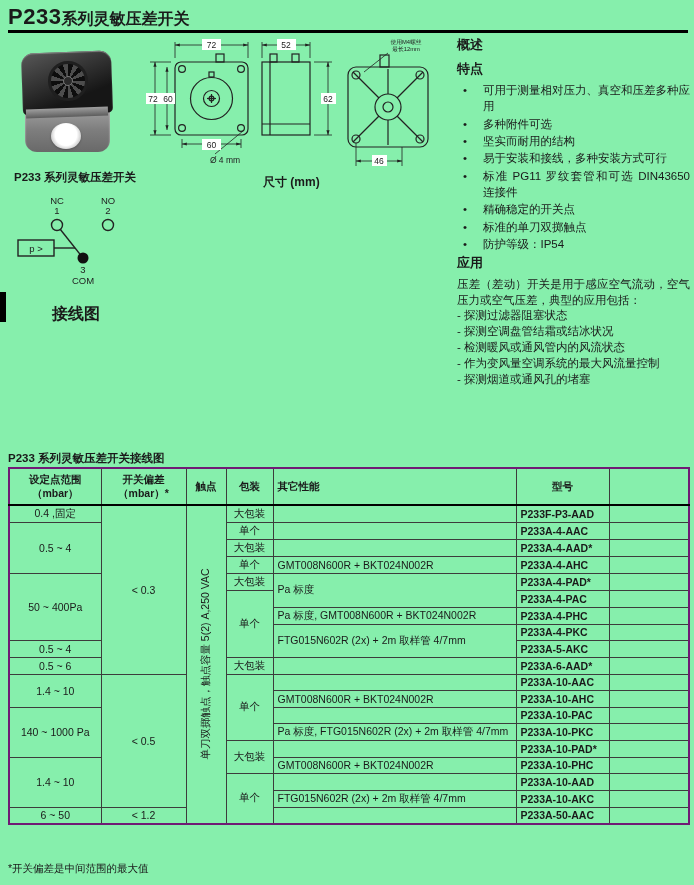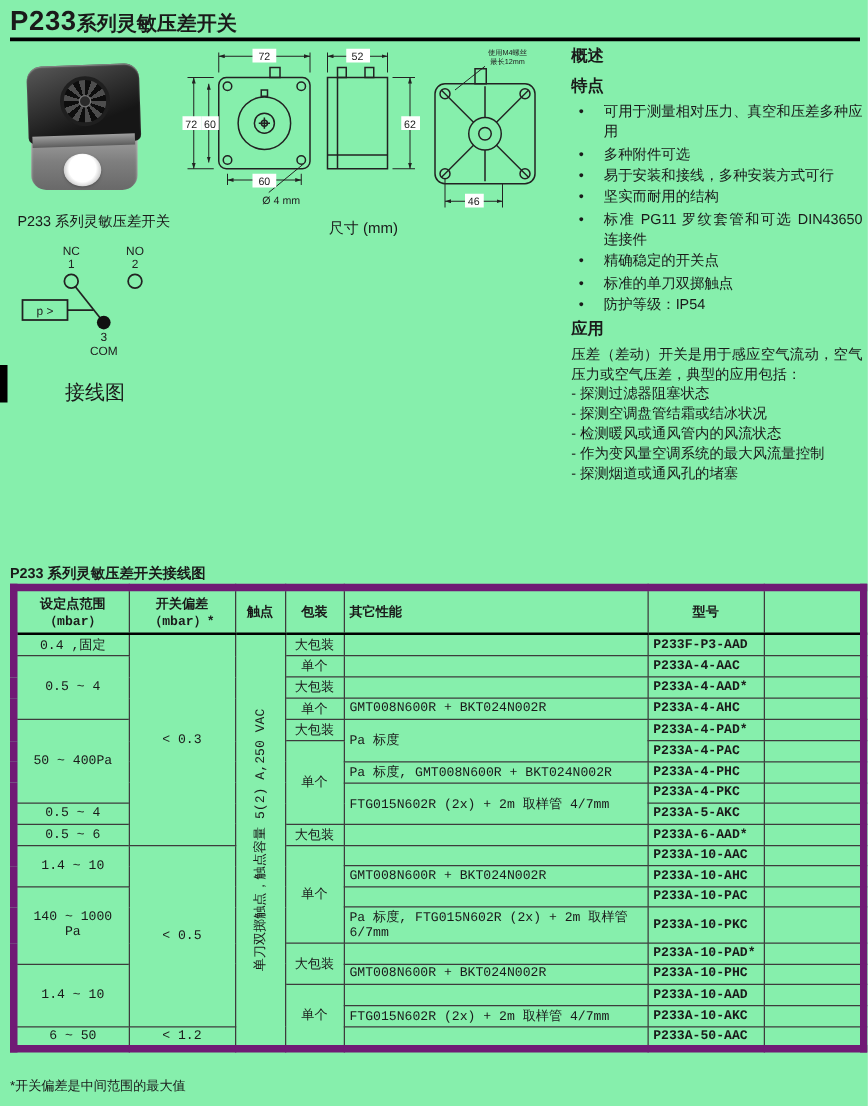--- a/index.html
+++ b/index.html
@@ -13,21 +13,21 @@
   .title-rule { position:absolute; left:8px; top:30px; width:680px; height:3px; background:#000; }
 
   
   .photo { position:absolute; left:22px; top:50px; width:92px; height:106px; }
   .photo .body { position:absolute; left:3px; top:46px; width:85px; height:56px; background:linear-gradient(180deg,#b4b4b4,#7e7e7e 60%,#696969); border-radius:6px 6px 12px 12px; box-shadow:inset 0 2px 2px #d8d8d8; }
   .photo .cover { position:absolute; left:0; top:2px; width:90px; height:62px; background:linear-gradient(160deg,#585858,#161616 70%); border-radius:12px 12px 5px 5px; transform:rotate(-2deg); box-shadow:inset 0 1px 1px #888; }
   .photo .dial { position:absolute; left:26px; top:11px; width:40px; height:40px; border-radius:50%; background:repeating-conic-gradient(#0d0d0d 0 18deg,#4d4d4d 18deg 36deg); border:3px solid #1f1f1f; }
   .photo .dial-center { position:absolute; left:41px; top:26px; width:10px; height:10px; border-radius:50%; background:#2a2a2a; border:1px solid #777; }
   .photo .strip { position:absolute; left:4px; top:58px; width:82px; height:9px; background:linear-gradient(180deg,#9f9f9f,#5c5c5c); transform:rotate(-2deg); }
   .photo .port { position:absolute; left:29px; top:73px; width:30px; height:26px; border-radius:50%; background:radial-gradient(circle at 50% 45%,#ffffff 52%,#d9d9d9 68%,#9c9c9c); box-shadow:0 1px 2px #555; }
-  .caption { position:absolute; font-weight:normal; font-size:11.5px; }
+  .caption { position:absolute; font-weight:bold; font-size:11.5px; }
   .photo-caption { left:14px; top:170px; }
   .dims-caption  { left:263px; top:174px; font-size:12px; }
   .wiring-caption{ left:52px;  top:304px; font-size:16px; }
 
   
   svg text { font-family:"Liberation Sans","DejaVu Sans",sans-serif; fill:#222; }
   .dim-t { font-size:8.5px; text-anchor:middle; }
   .note-t { font-size:5.8px; text-anchor:middle; }
   .wire-t { font-size:9.5px; text-anchor:middle; }
   .drawing { position:absolute; }
@@ -38,21 +38,21 @@
   .para { text-align:justify; }
   ul.features { list-style:none; margin:1px 0 2px; }
   ul.features li { position:relative; padding-left:26px; margin-bottom:1px; text-align:justify; }
   ul.features li::before { content:"\2022"; position:absolute; left:6px; top:0; }
   .dash-list div { line-height:1.38; }
 
   .edge-mark { position:absolute; left:0; top:292px; width:6px; height:30px; background:#000; }
 
   
   .table-label { position:absolute; left:8px; top:451px; font-weight:bold; font-size:11.5px; }
-  table.sel { position:absolute; left:8px; top:467px; width:680px; border-collapse:collapse; table-layout:fixed; font-size:10.5px; border:6px solid #701a75;font-family:Liberation Mono, monospace; }
+  table.sel { position:absolute; left:8px; top:467px; width:680px; border-collapse:collapse; table-layout:fixed; font-size:10.5px; border:2px solid #701a75; }
   .sel th, .sel td { border:1px solid #3c3c3c; padding:1px 4px; overflow:hidden; }
   .sel th { font-weight:bold; text-align:center; white-space:pre-line; height:37px; vertical-align:middle; }
   .sel th.h-perf { text-align:left; }
   .sel thead th { border-bottom:2px solid #000; }
   .sel td { height:16.5px; vertical-align:middle; }
   .c { text-align:center; }
   .model { font-weight:bold; }
   td.contacts { position:relative; }
   td.contacts .vtext { position:absolute; top:50%; left:50%; transform:translate(-50%,-50%) rotate(-90deg); white-space:nowrap; font-size:10.5px; }
   .footnote { position:absolute; left:8px; top:862px; font-size:10.5px; }
@@ -185,22 +185,22 @@
   </svg>
   <div class="caption wiring-caption">接线图</div>
   <div class="edge-mark"></div>
 
   <div class="right-col">
     <div class="sec-h">概述</div>
     <div class="sec-h" style="margin-top:6px;">特点</div>
     <ul class="features">
       <li>可用于测量相对压力、真空和压差多种应用</li>
       <li>多种附件可选</li>
+      <li>坚实而耐用的结构</li>
       <li>易于安装和接线，多种安装方式可行</li>
-      <li>坚实而耐用的结构</li>
       <li>标准 PG11 罗纹套管和可选 DIN43650 连接件</li>
       <li>精确稳定的开关点</li>
       <li>标准的单刀双掷触点</li>
       <li>防护等级：IP54</li>
     </ul>
     <div class="sec-h">应用</div>
     <div class="para">压差（差动）开关是用于感应空气流动，空气压力或空气压差，典型的应用包括：</div>
     <div class="dash-list">
       <div>- 探测过滤器阻塞状态</div>
       <div>- 探测空调盘管结霜或结冰状况</div>
@@ -312,21 +312,21 @@
         <td class="model">P233A-10-AHC</td>
         <td></td>
       </tr>
       <tr>
         <td class="c" rowspan="3">140 ~ 1000 Pa</td>
         <td></td>
         <td class="model">P233A-10-PAC</td>
         <td></td>
       </tr>
       <tr>
-        <td>Pa 标度, FTG015N602R (2x) + 2m 取样管 6/7mm</td>
+        <td>Pa 标度, FTG015N602R (2x) + 2m 取样管 4/7mm</td>
         <td class="model">P233A-10-PKC</td>
         <td></td>
       </tr>
       <tr>
         <td class="c" rowspan="2">大包装</td>
         <td></td>
         <td class="model">P233A-10-PAD*</td>
         <td></td>
       </tr>
       <tr>

